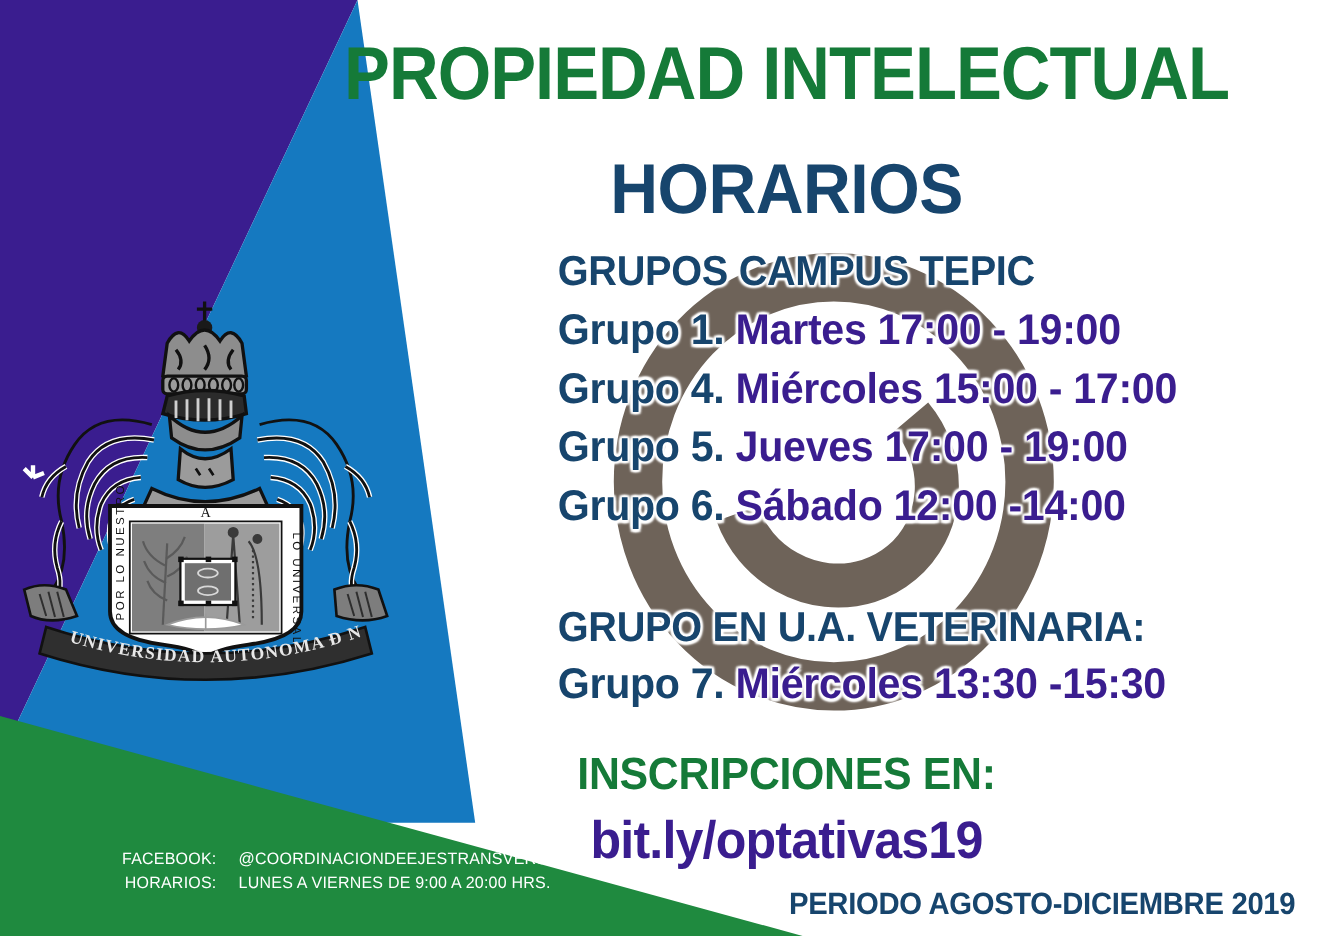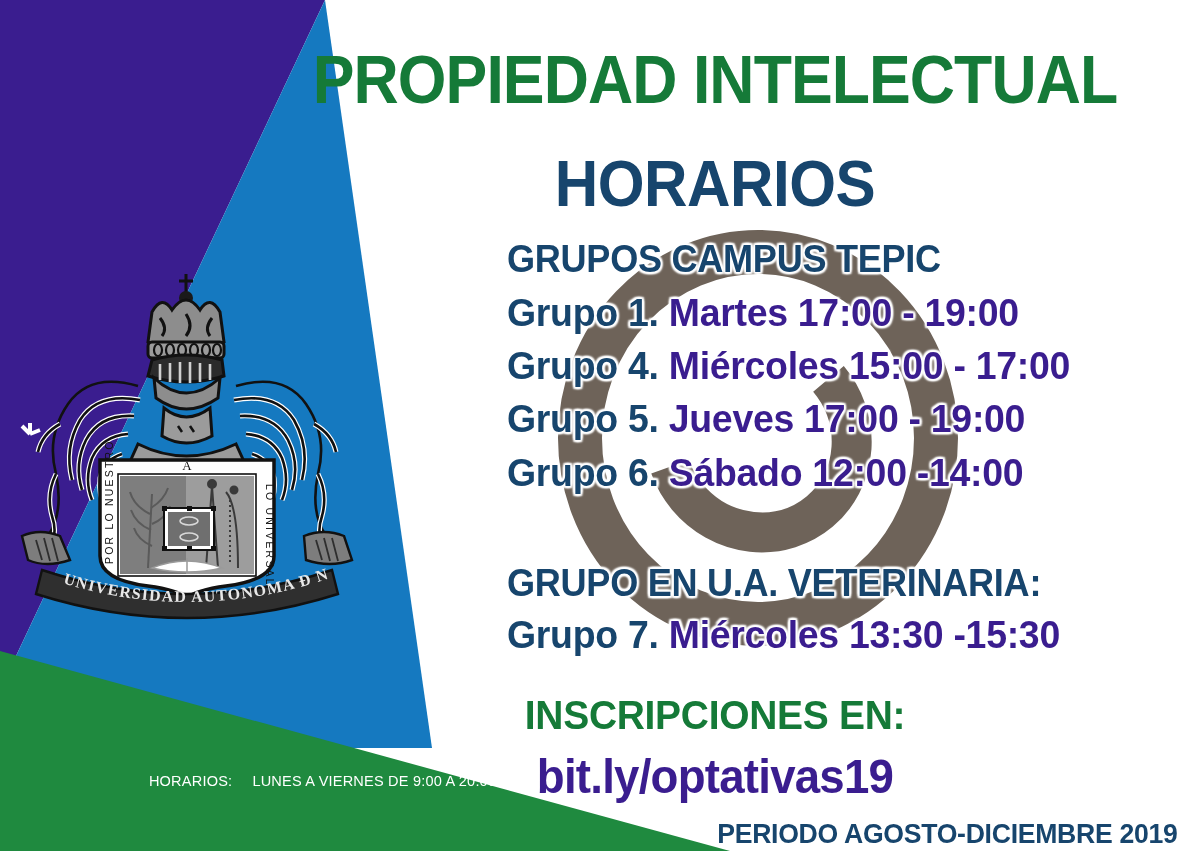--- a/index.html
+++ b/index.html
@@ -42,21 +42,21 @@
     left: 548px;
     top: 222px;
     width: 420px;
     height: 432px;
     z-index: 1;
   }
 
   
   #content {
     position: absolute;
-    left: 0; top: 12px;
+    left: 0; top: 0;
     width: 1200px; height: 825px;
     z-index: 3;
   }
 
   .txt { position: absolute; white-space: nowrap; line-height: 1; }
 
   #title-main {
     left: 0; right: 0; top: 33px;
     text-align: center;
     padding-left: 250px;
@@ -370,20 +370,24 @@
 
     <div class="txt" id="insc-link">bit.ly/optativas19</div>
 
     <div class="txt" id="periodo">PERIODO AGOSTO-DICIEMBRE 2019</div>
   </div>
 
   <div id="contact">
     <table>
       <tbody>
       <tr>
+        <td class="lbl">FACEBOOK:</td>
+        <td class="val">@COORDINACIONDEEJESTRANSVERSALES</td>
+      </tr>
+      <tr>
         <td class="lbl">HORARIOS:</td>
         <td class="val">LUNES A VIERNES DE 9:00 A 20:00 HRS.</td>
       </tr>
     </tbody>
       </table>
   </div>
 
 </div>
 
 </body></html>

